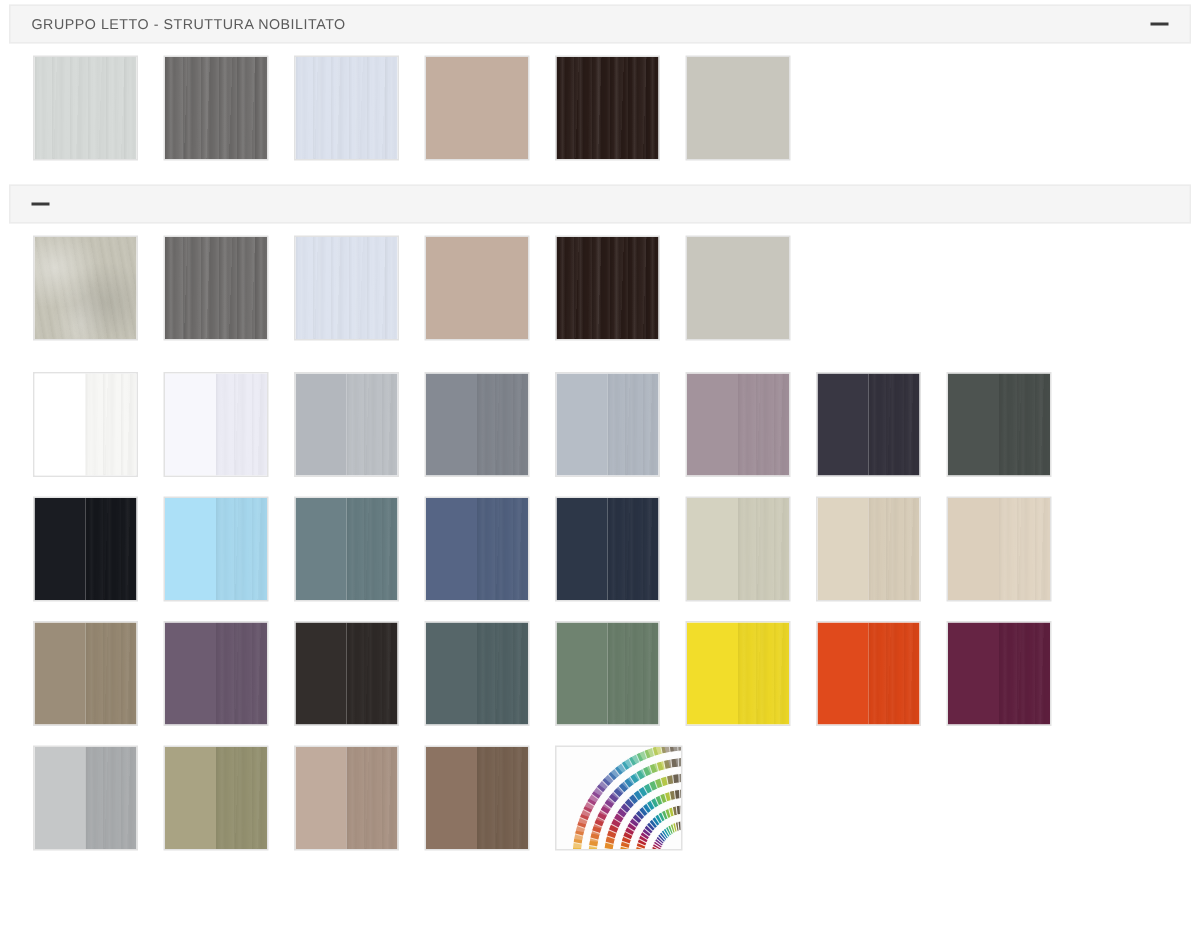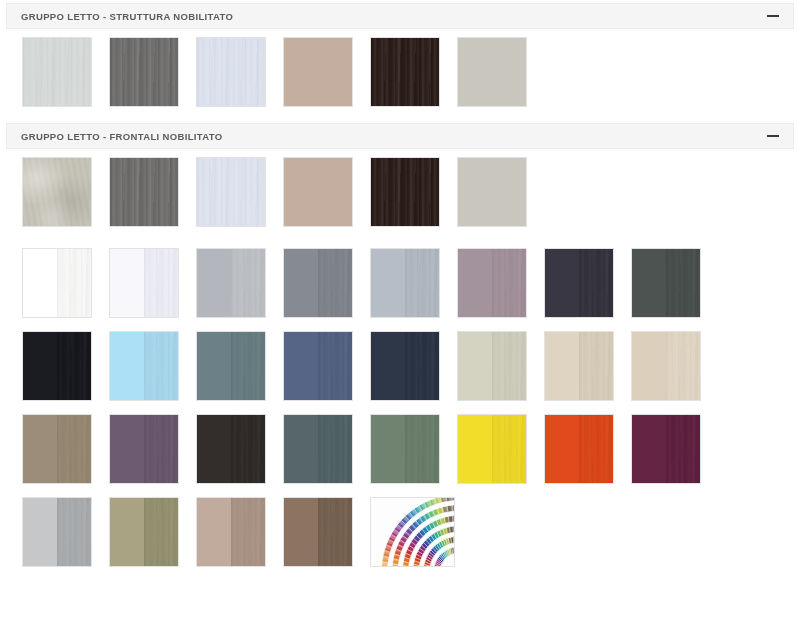--- a/index.html
+++ b/index.html
@@ -24,21 +24,21 @@
     align-items: center;
     justify-content: space-between;
     padding: 0 14px 0 14px;
     cursor: pointer;
   }
   .section-title {
     font-size: 9.5px;
     letter-spacing: 0.35px;
     color: #5b5b5b;
     white-space: nowrap;
-    font-weight: 700;
+    font-weight: 400;
   }
   .collapse-icon {
     width: 12px; height: 12px;
     position: relative;
     flex: 0 0 auto;
   }
   .collapse-icon::before {
     content: "";
     position: absolute;
     left: 0; top: 5px;
@@ -149,21 +149,20 @@
           </div>
           <div class="swatch-cell">
             <div class="swatch">
               <div class="half full" style="background: rgb(200, 198, 189);"></div>
             </div>
           </div>
         </div>
       </div>
       <div class="section">
         <div class="section-header">
-          <span class="section-title">GRUPPO LETTO - FRONTALI NOBILITATO</span>
           <span class="collapse-icon"></span>
         </div>
         <div class="swatch-grid">
           <div class="swatch-cell">
             <div class="swatch">
               <div class="half full" style="background: rgb(198, 196, 183);">
                 <div class="grain stone"></div>
               </div>
             </div>
           </div>

